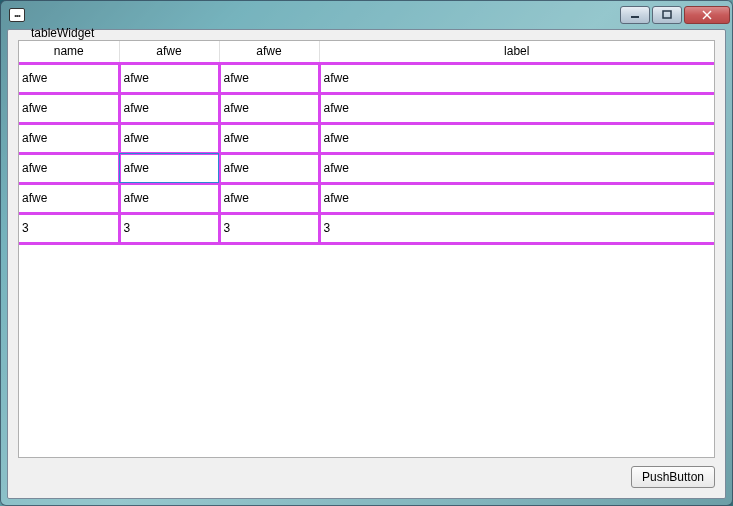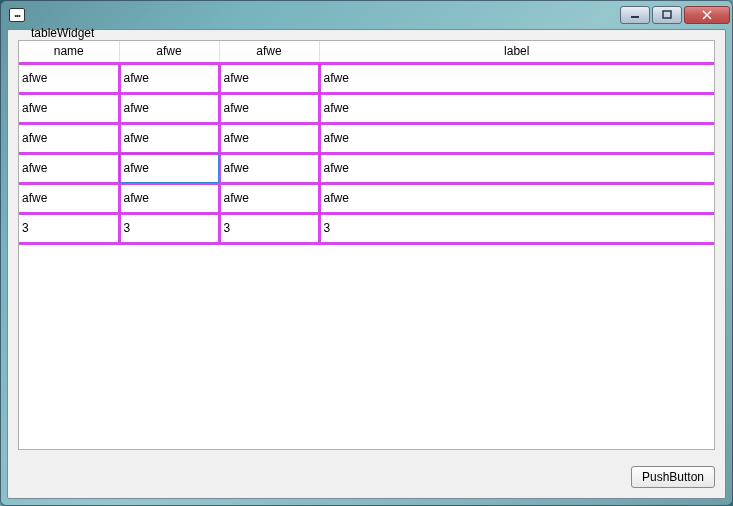--- a/index.html
+++ b/index.html
@@ -116,21 +116,21 @@
     outline-offset: -1px;
     background: #fff;
   }
   .col-name { width: 100px; }
   .col-time { width: 100px; }
   .col-price { width: 100px; }
   .col-label { width: auto; }
   .button-row {
     display: flex;
     justify-content: flex-end;
-    padding-top: 16px;
+    padding-top: 8px;
   }
   .push-btn {
     min-width: 78px;
     height: 22px;
     background: linear-gradient(to bottom, #fdfdfd, #e8e8e8);
     border: 1px solid #8a8a8a;
     border-radius: 3px;
     font-family: "Segoe UI", Tahoma, sans-serif;
     font-size: 12px;
     padding: 0 10px;

